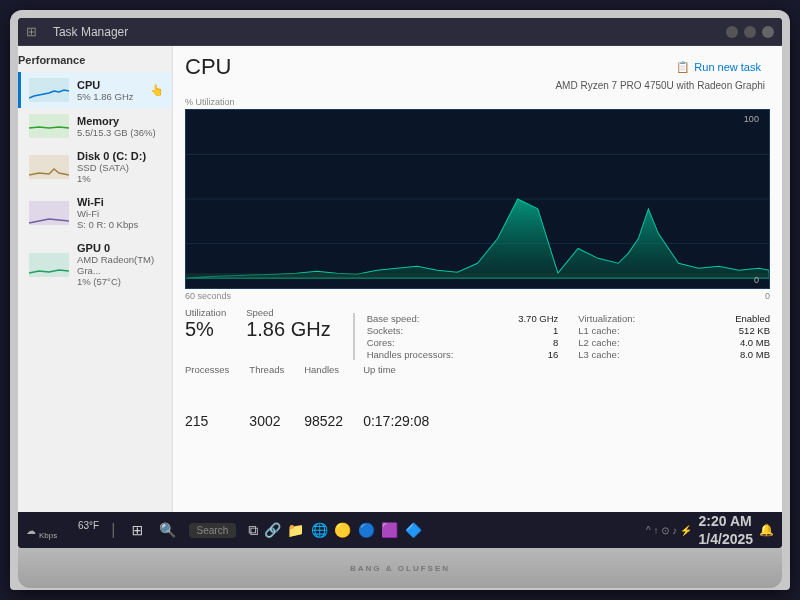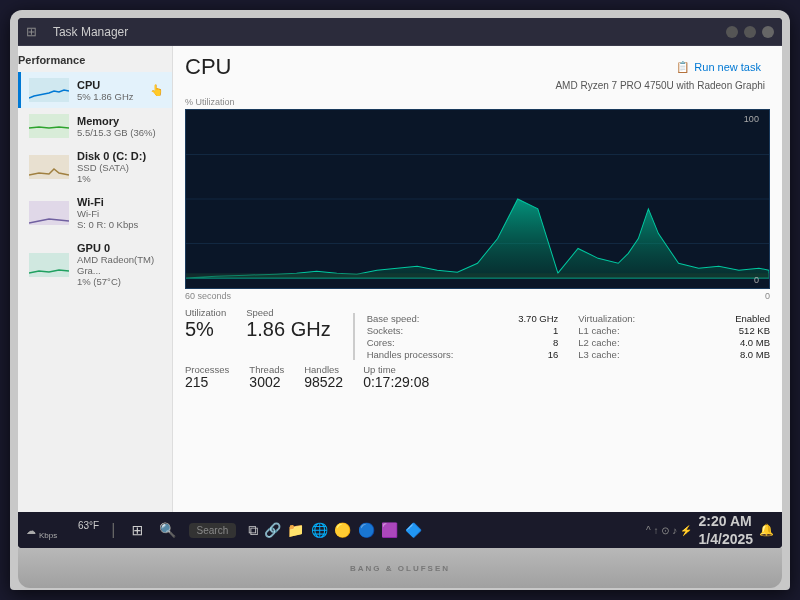--- a/index.html
+++ b/index.html
@@ -192,20 +192,21 @@
 
     .stat-value {
       font-size: 20px;
       font-weight: 300;
       color: #222;
       line-height: 1.1;
     }
 
     .stat-value.small {
       font-size: 14px;
+      margin-top: 39px;
     }
 
     .details-grid {
       display: grid;
       grid-template-columns: 1fr 1fr;
       gap: 1px 20px;
       margin-top: 6px;
       border-left: 2px solid #ccc;
       padding-left: 12px;
     }

